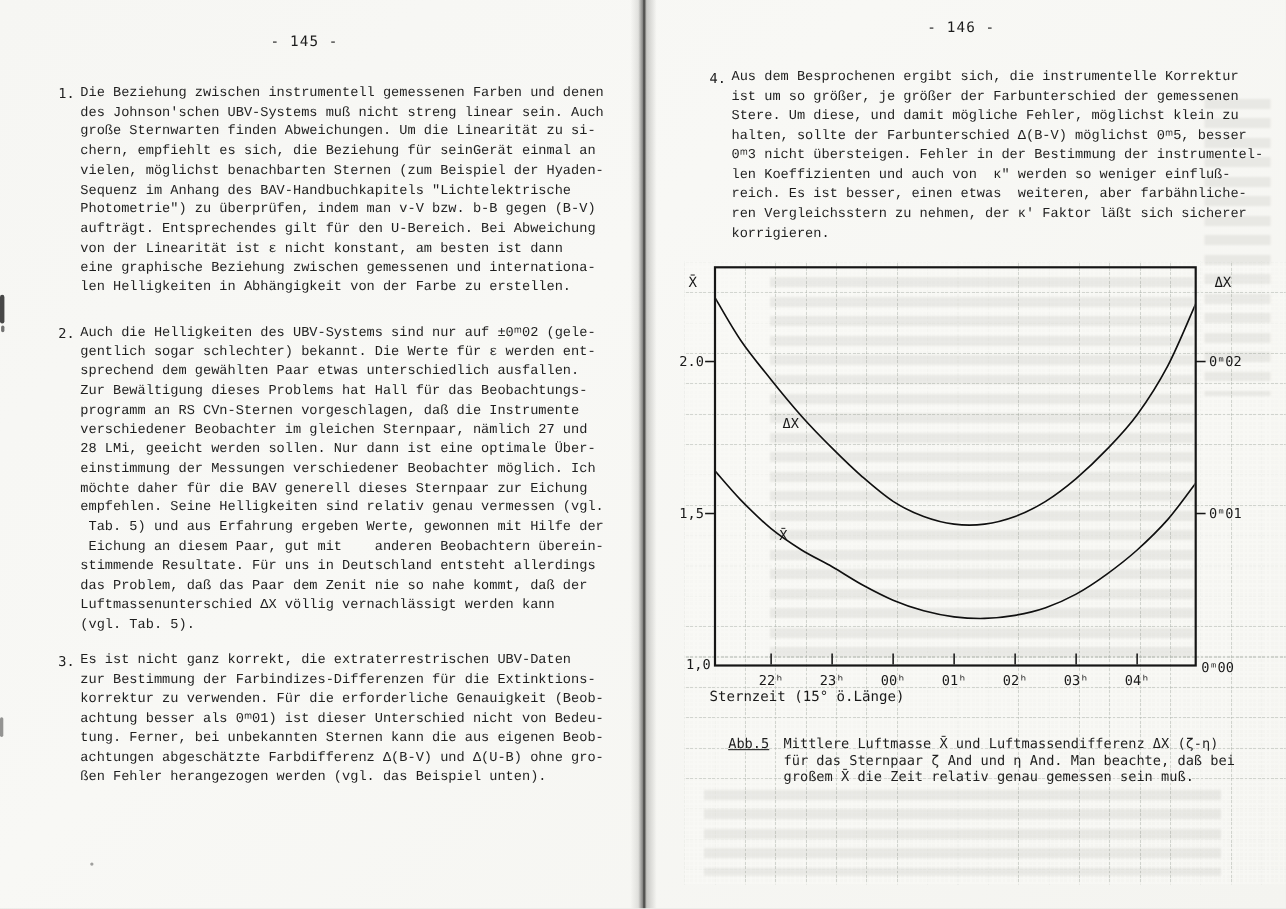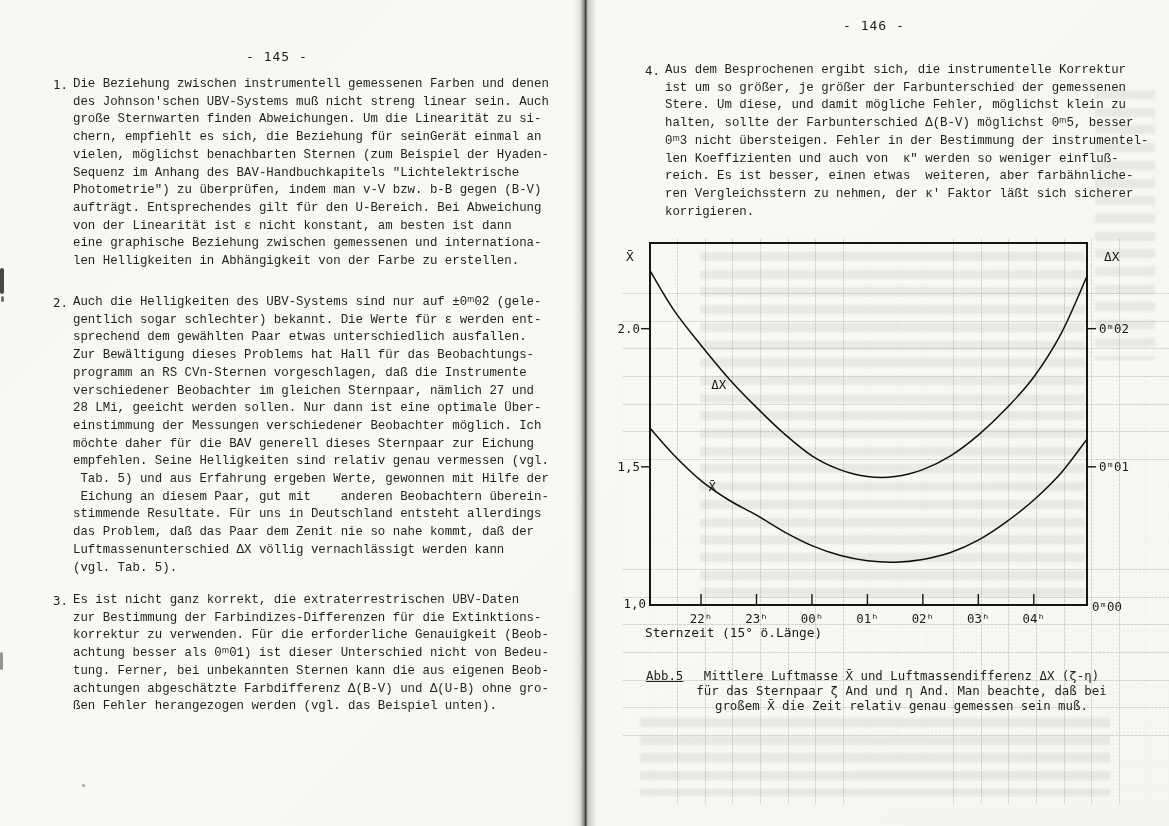--- a/index.html
+++ b/index.html
@@ -4,22 +4,22 @@
 <style>
   html,body{margin:0;padding:0;background:#e9e9e6;}
   #scan{position:relative;width:1169px;height:826px;overflow:hidden;
         background:linear-gradient(135deg,#f6f6f3 0%,#f8f8f5 40%,#f4f4f0 100%);
         font-family:"DejaVu Sans Mono",monospace;color:#222;}
   .page-number{position:absolute;font:13px/16px "DejaVu Sans Mono",monospace;color:#1c1c1c;letter-spacing:1px;white-space:pre;}
   .para{position:absolute;display:flex;font:12.4px/17.7px "DejaVu Sans Mono",monospace;color:#1f1f1f;}
   .para .num{width:20px;flex:none;}
   .para .txt{white-space:pre;font-family:Liberation Mono, monospace;}
   .caption{position:absolute;display:flex;font:12.4px/15px "DejaVu Sans Mono",monospace;color:#1f1f1f;}
-  .caption .cap-label{text-decoration:underline;margin-right:13px;white-space:pre;flex:none;}
-  .caption .cap-text{white-space:pre;text-align:center;}
+  .caption .cap-label{text-decoration:underline;margin-right:13px;white-space:pre;flex:none;margin-left:16px;}
+  .caption .cap-text{white-space:pre;}
   #grid{position:absolute;left:622px;top:238px;width:547px;height:566px;opacity:.5;z-index:1;
     background-image:
       repeating-linear-gradient(to bottom, rgba(250,250,247,.85) 0 1.5px, transparent 1.5px 4px),
       repeating-linear-gradient(to right, rgba(250,250,247,.85) 0 1.5px, transparent 1.5px 4px),
       repeating-linear-gradient(to right, rgba(100,112,100,.5) 0 1px, transparent 1px 27.6px),
       repeating-linear-gradient(to bottom, rgba(100,112,100,.5) 0 1px, transparent 1px 27.6px);}
   .bleed{position:absolute;filter:blur(1px);z-index:1;
     background-image:repeating-linear-gradient(to bottom, rgba(120,118,108,.11) 0 9px, transparent 9px 17.7px);}
   #chart-svg{position:absolute;left:0;top:0;z-index:2;}
   .textlayer{z-index:3;}
@@ -73,21 +73,21 @@
       <line x1="1087" y1="466.8320610687023" x2="1096" y2="466.8320610687023" stroke="#161616" stroke-width="1.4"></line>
       <text x="1099" y="470.8320610687023" text-anchor="start" class="ctick">0ᵐ01</text>
       <text x="1092" y="611" text-anchor="start" class="ctick">0ᵐ00</text>
       <text x="1104" y="261" text-anchor="start" class="caxis">ΔX</text>
       <path d="M650.0 270.6C653.9,277.1 664.8,296.9 673.3,309.3C681.8,321.8 691.8,333.7 701.0,345.2C710.3,356.8 719.5,368.0 728.7,378.4C738.0,388.8 747.2,398.2 756.5,407.4C765.7,416.6 775.0,425.6 784.2,433.7C793.4,441.7 802.7,449.8 811.9,455.8C821.2,461.8 830.4,466.1 839.7,469.6C848.9,473.0 858.1,475.4 867.4,476.5C876.6,477.7 885.9,477.7 895.1,476.5C904.4,475.4 913.6,473.0 922.8,469.6C932.1,466.1 941.3,461.5 950.6,455.8C959.8,450.0 969.1,442.9 978.3,435.1C987.5,427.2 996.8,418.5 1006.0,408.8C1015.3,399.1 1024.5,389.7 1033.8,377.0C1043.0,364.4 1052.6,349.6 1061.5,332.8C1070.4,316.0 1082.7,285.6 1087.0,276.2" fill="none" stroke="#101010" stroke-width="1.5" clip-path="url(#plotclip)"></path>
       <text x="718.766497461929" y="389.3129770992367" text-anchor="middle" class="ctick">ΔX</text>
       <path d="M650.0 428.1C653.9,432.5 664.8,445.6 673.3,454.4C681.8,463.1 691.8,473.0 701.0,480.6C710.3,488.2 719.5,494.2 728.7,500.0C738.0,505.7 747.2,509.9 756.5,515.2C765.7,520.5 775.0,526.7 784.2,531.8C793.4,536.8 802.7,541.7 811.9,545.6C821.2,549.5 830.4,552.7 839.7,555.3C848.9,557.8 858.1,559.6 867.4,560.8C876.6,561.9 885.9,562.4 895.1,562.2C904.4,561.9 913.6,561.0 922.8,559.4C932.1,557.8 941.3,555.7 950.6,552.5C959.8,549.3 969.1,545.1 978.3,540.1C987.5,535.0 996.8,528.8 1006.0,522.1C1015.3,515.4 1024.5,508.3 1033.8,500.0C1043.0,491.7 1052.6,482.5 1061.5,472.4C1070.4,462.2 1082.7,444.7 1087.0,439.2" fill="none" stroke="#101010" stroke-width="1.5" clip-path="url(#plotclip)"></path>
       <text x="712.1116751269036" y="491.00458015267174" text-anchor="middle" class="ctick">X̄</text>
     </svg>
 
-  <div class="page-number textlayer" style="left:246px;top:49px;position:absolute;">- 145 -</div>
+  <div class="page-number textlayer" style="left:246px;top:31px;position:absolute;">- 145 -</div>
 
   <div class="para textlayer" style="left:53px;top:76px;width:515px;">
     <span class="num">1.</span>
     <span class="txt">Die Beziehung zwischen instrumentell gemessenen Farben und denen
 des Johnson'schen UBV-Systems muß nicht streng linear sein. Auch
 große Sternwarten finden Abweichungen. Um die Linearität zu si-
 chern, empfiehlt es sich, die Beziehung für seinGerät einmal an
 vielen, möglichst benachbarten Sternen (zum Beispiel der Hyaden-
 Sequenz im Anhang des BAV-Handbuchkapitels "Lichtelektrische
 Photometrie") zu überprüfen, indem man v-V bzw. b-B gegen (B-V)

